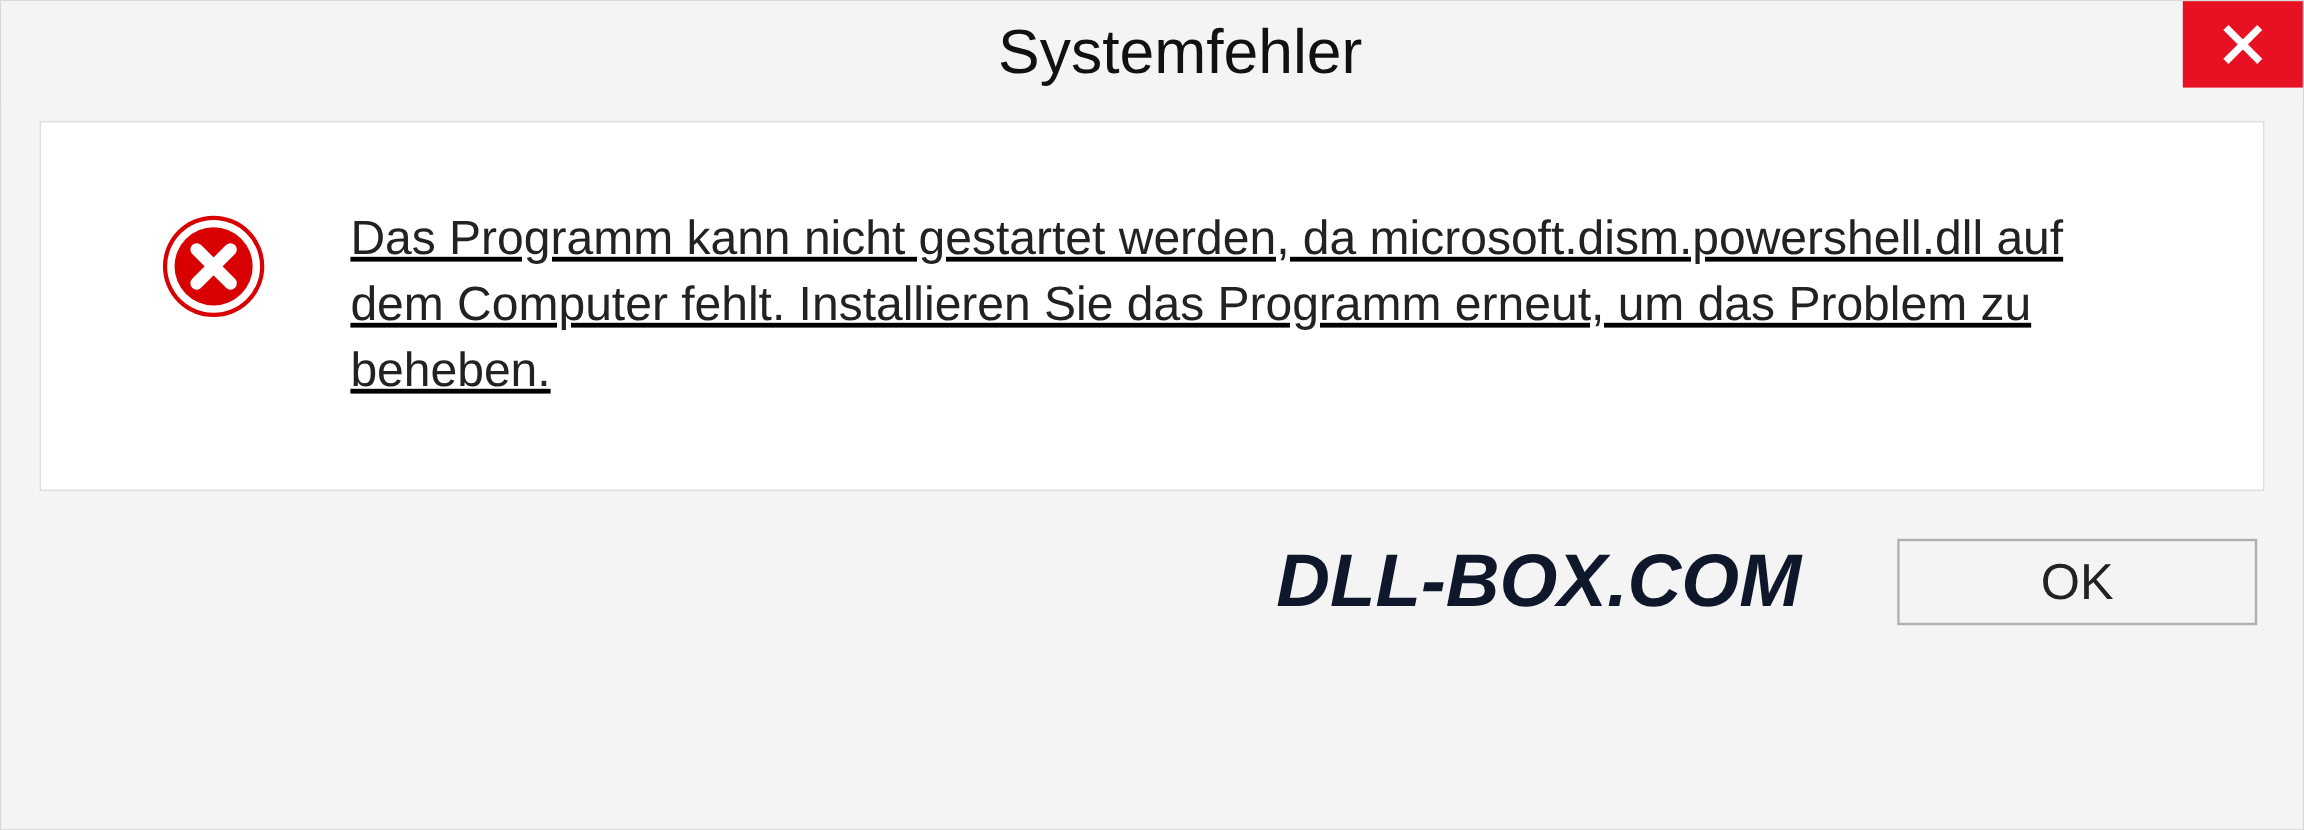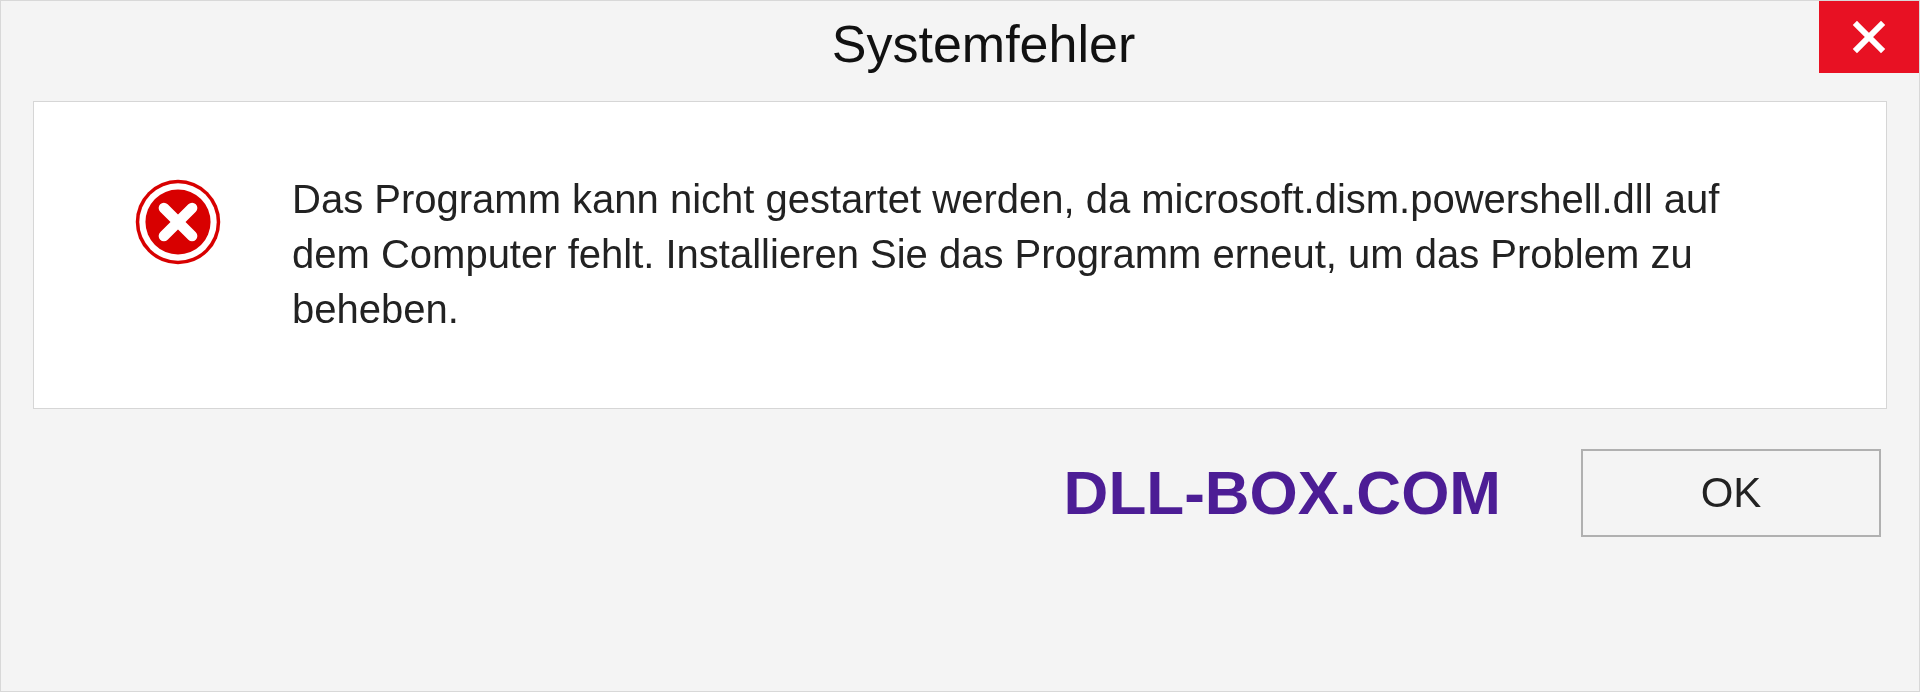--- a/index.html
+++ b/index.html
@@ -59,20 +59,21 @@
     }
 
     .content-panel {
       background: #ffffff;
       border: 1px solid #d6d6d6;
       margin: 14px 32px 0 32px;
       padding: 70px 110px 70px 100px;
       display: flex;
       align-items: flex-start;
       gap: 70px;
+      text-decoration: underline;
     }
 
     .error-icon {
       flex-shrink: 0;
       width: 88px;
       height: 88px;
       margin-top: 6px;
     }
 
     .message-text {
@@ -86,28 +87,29 @@
       display: flex;
       align-items: center;
       justify-content: flex-end;
       gap: 80px;
       padding: 40px 38px 0 38px;
     }
 
     .watermark {
       font-size: 62px;
       font-weight: 900;
-      color: #4c1d95;
+      color: #0f172a;
       letter-spacing: 0px;
       font-family: Arial, Helvetica, sans-serif;
+      font-style: italic;
     }
 
     .ok-btn {
       width: 300px;
-      height: 88px;
+      height: 72px;
       background: #f4f4f4;
       border: 2px solid #b0b0b0;
       font-size: 42px;
       color: #222;
       cursor: pointer;
       font-family: Arial, Helvetica, sans-serif;
     }
   </style>
 </head>
 <body>

